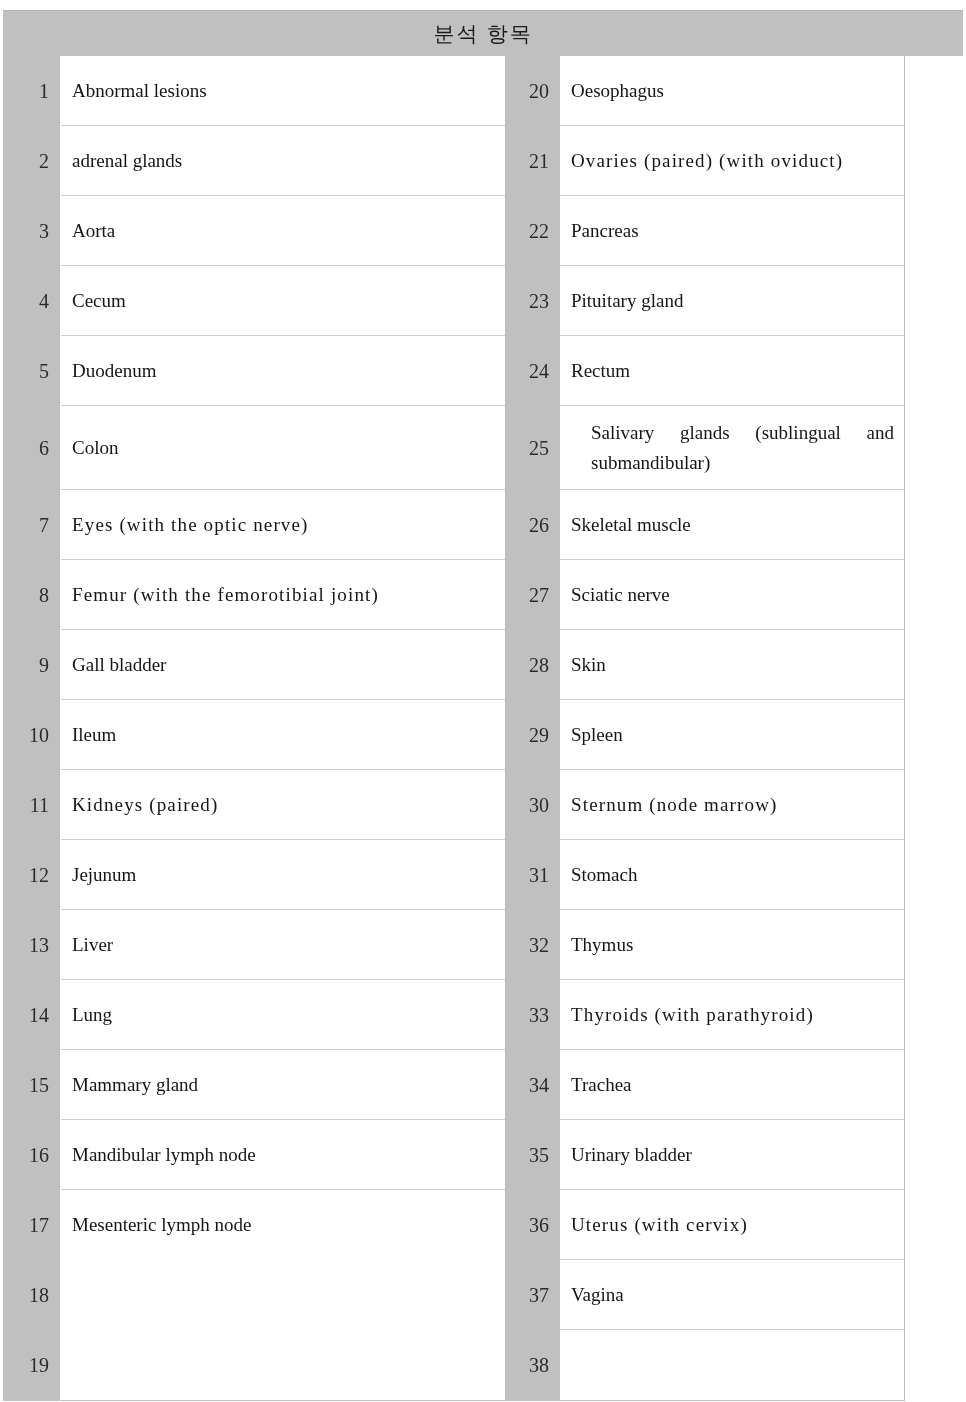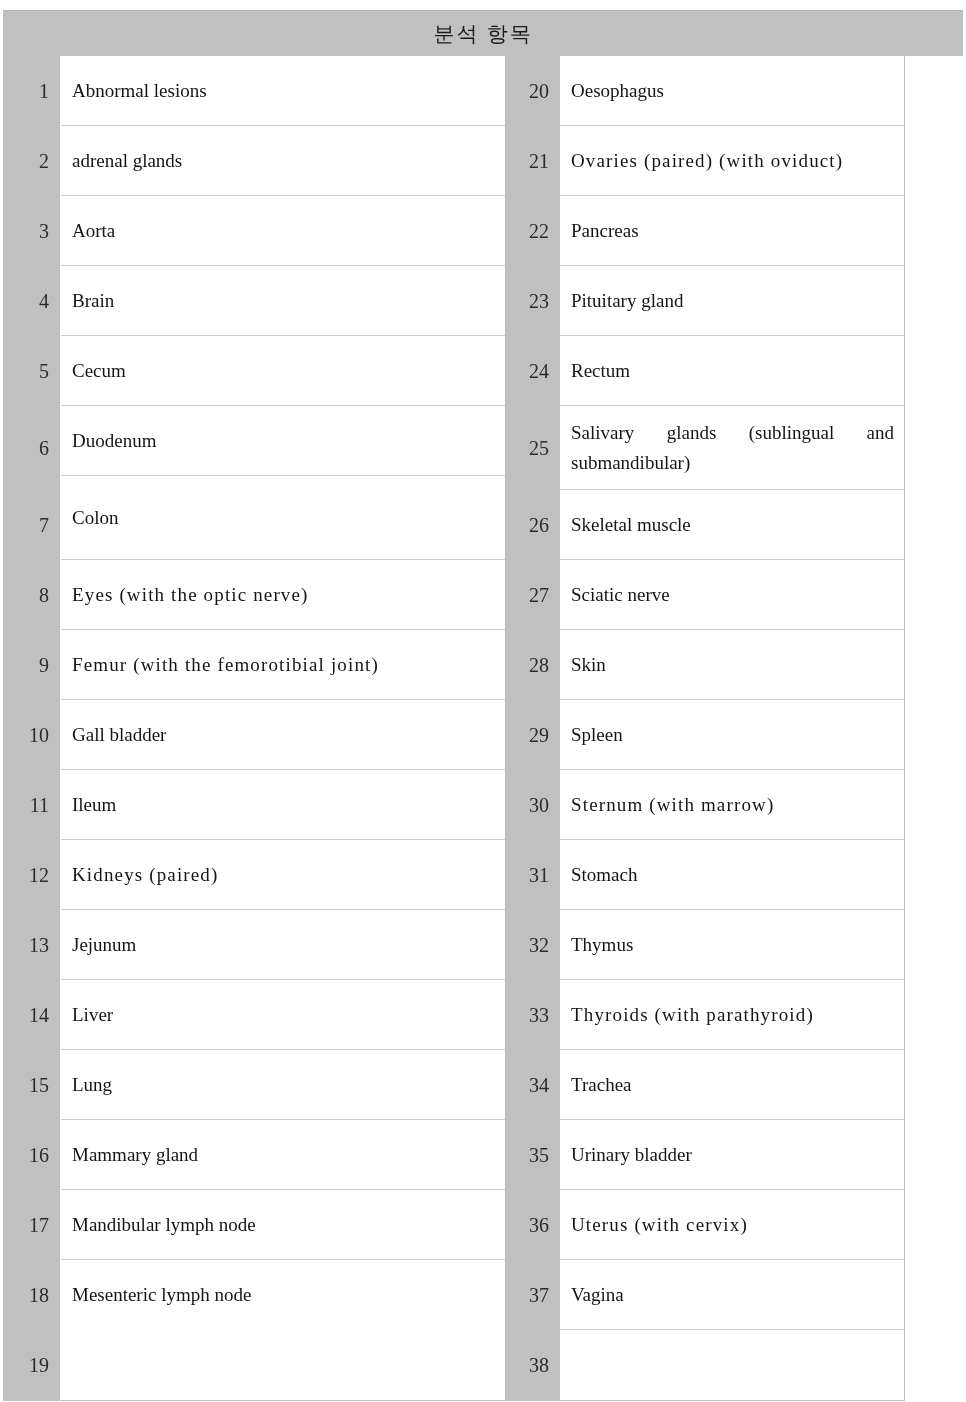--- a/index.html
+++ b/index.html
@@ -96,20 +96,21 @@
 
   
   .num-cell.tall,
   .label-cell.tall { height: 84px; }
   .label-cell.tall .wrap {
     display: block;
     width: 100%;
     text-align: justify;
     text-align-last: left;
     line-height: 1.55;
+    margin-left: 20px;
   }
   .label-cell.tall .wrap > span.ln {
     display: block;
     text-align: justify;
     text-align-last: left;
   }
   .label-cell.tall .wrap > span.ln.just {
     text-align-last: justify;
   }
 
@@ -156,23 +157,20 @@
         <div class="label-cell">
             <span class="label-text">Abnormal lesions</span>
           </div>
         <div class="label-cell">
             <span class="label-text">adrenal glands</span>
           </div>
         <div class="label-cell">
             <span class="label-text">Aorta</span>
           </div>
         <div class="label-cell">
-            <span class="label-text">Brain</span>
-          </div>
-        <div class="label-cell">
             <span class="label-text">Cecum</span>
           </div>
         <div class="label-cell">
             <span class="label-text">Duodenum</span>
           </div>
         <div class="label-cell tall">
             <span class="label-text">Colon</span>
           </div>
         <div class="label-cell">
             <span class="label-text paren">Eyes (with the optic nerve)</span>
@@ -260,21 +258,21 @@
         <div class="label-cell">
             <span class="label-text">Sciatic nerve</span>
           </div>
         <div class="label-cell">
             <span class="label-text">Skin</span>
           </div>
         <div class="label-cell">
             <span class="label-text">Spleen</span>
           </div>
         <div class="label-cell">
-            <span class="label-text paren">Sternum (with marrow)</span>
+            <span class="label-text paren">Sternum (node marrow)</span>
           </div>
         <div class="label-cell">
             <span class="label-text">Stomach</span>
           </div>
         <div class="label-cell">
             <span class="label-text">Thymus</span>
           </div>
         <div class="label-cell">
             <span class="label-text paren">Thyroids (with parathyroid)</span>
           </div>

